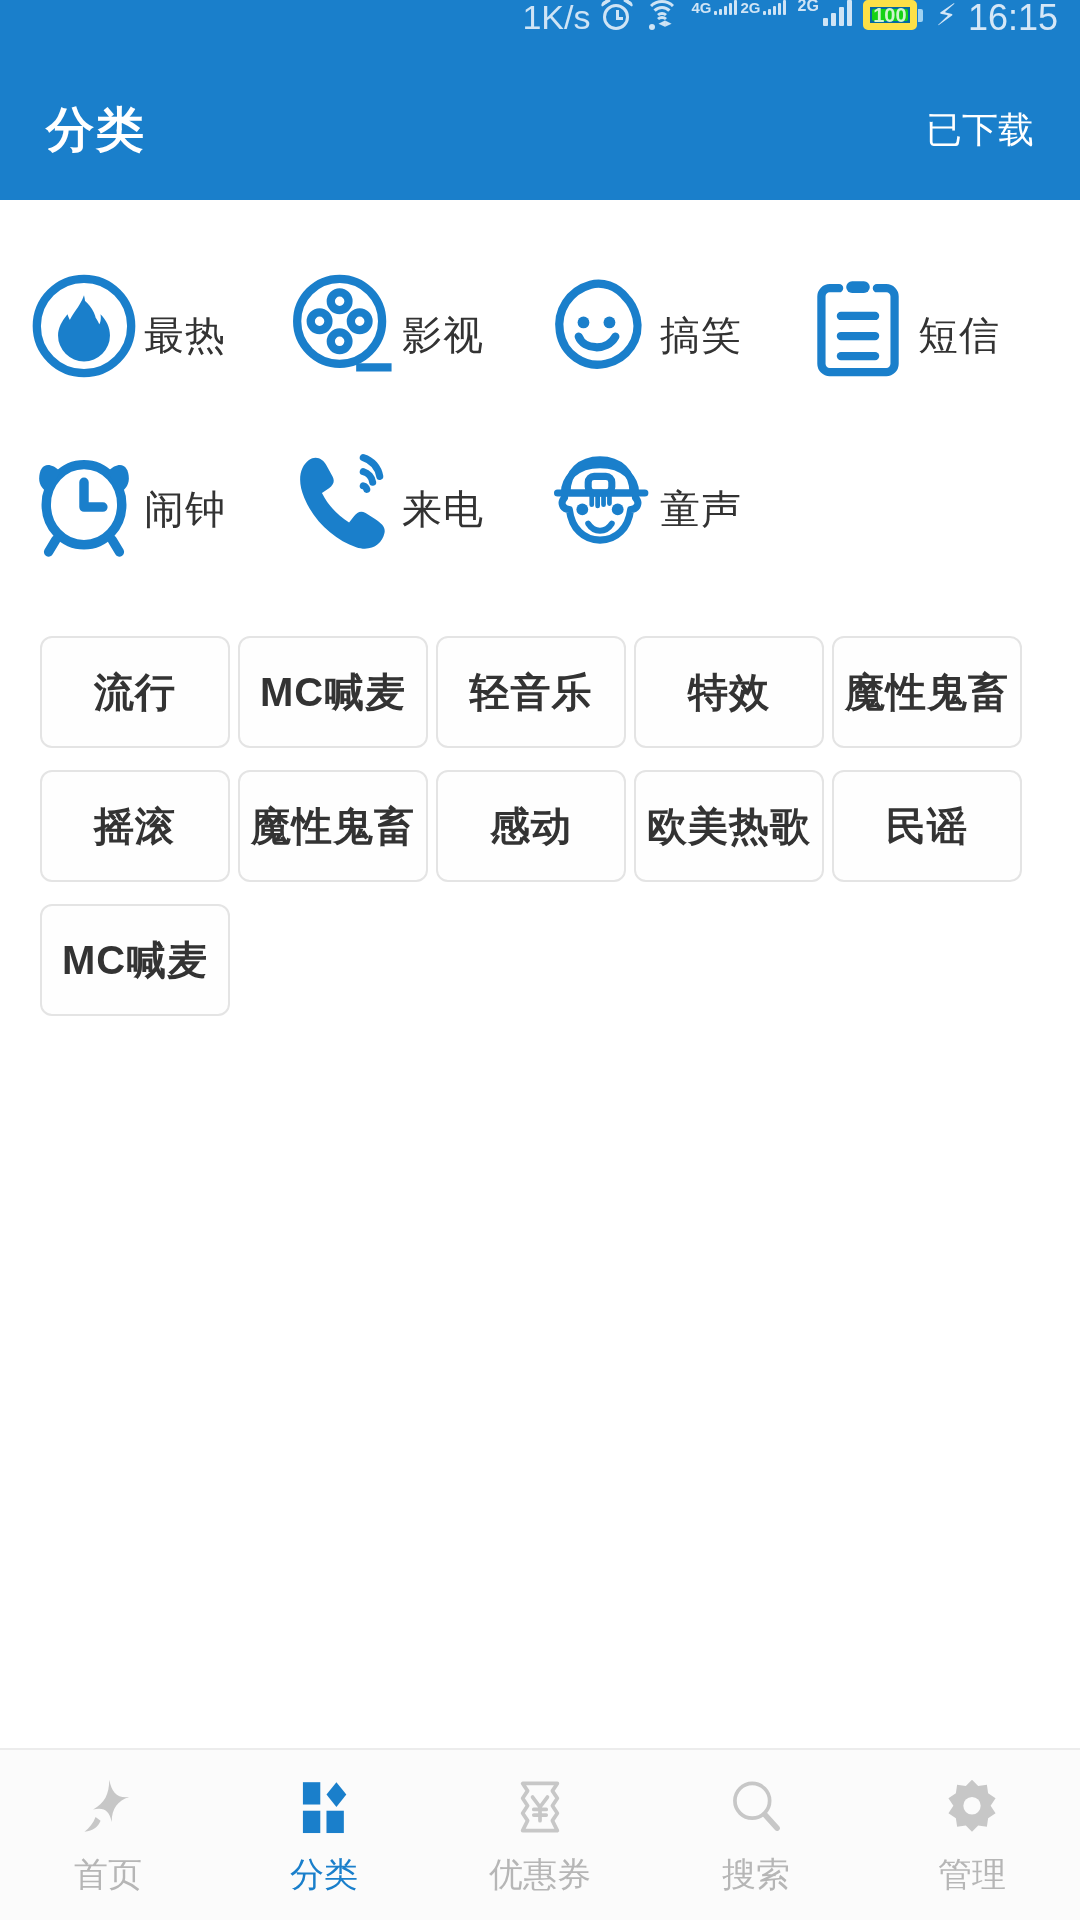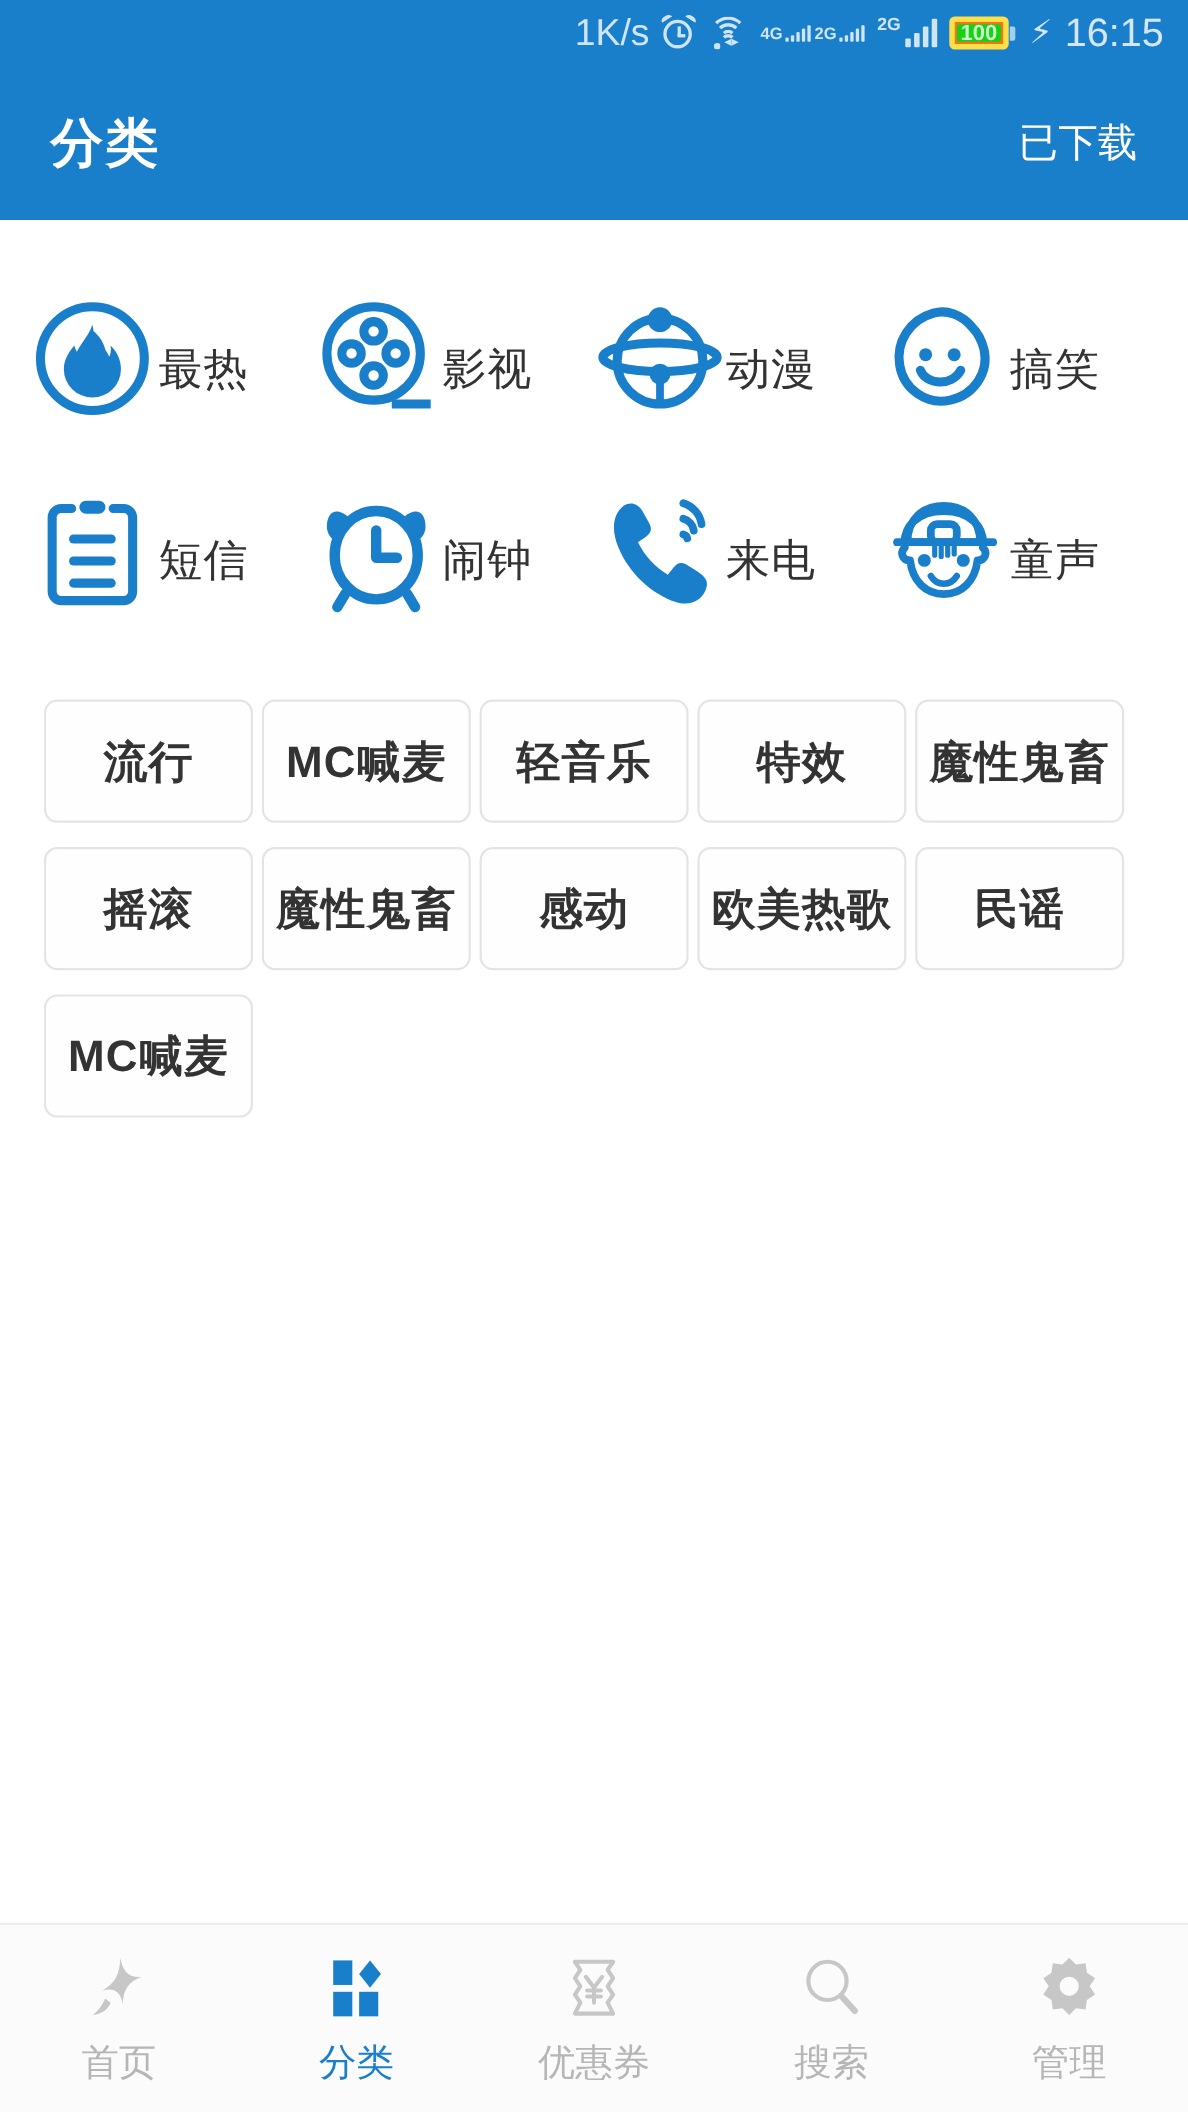--- a/index.html
+++ b/index.html
@@ -6,21 +6,21 @@
   html, body {
     width:1080px; height:1920px;
     background:#ffffff;
     font-family:"Liberation Sans","DejaVu Sans",sans-serif;
     overflow:hidden;
   }
   
   .statusbar{
     height:60px; width:100%;
     background:#1A7FCB;
-    display:flex; align-items:center; justify-content:flex-end;
+    display:flex; align-items:flex-start; justify-content:flex-end;
     padding-right:22px; gap:11px;
   }
   .sb-text{ color:#CFE4F5; font-size:34px; letter-spacing:0px; font-weight:400; line-height:1;}
   .sb-time{ color:#D5E7F7; font-size:36px; font-weight:400; line-height:1;}
   .sb-ico{ display:flex; align-items:center; }
   
   .ic-alarm{ width:32px; height:32px; position:relative;}
   .ic-alarm .ring{ position:absolute; left:2px; top:4px; width:26px; height:26px;
     border:3px solid #CFE4F5; border-radius:50%;}
   .ic-alarm .hand{ position:absolute; left:15px; top:10px; width:3px; height:9px; background:#CFE4F5;}
@@ -50,22 +50,22 @@
   .bars b:nth-child(3){height:9px;} .bars b:nth-child(4){height:12px;}
   .bars b:nth-child(5){height:15px;}
   .bars2{ display:flex; align-items:flex-end; gap:3px; height:26px;}
   .bars2 b{ width:5px; background:#CFE4F5; display:block; border-radius:1px;}
   .bars2 b:nth-child(1){height:8px;} .bars2 b:nth-child(2){height:13px;}
   .bars2 b:nth-child(3){height:19px;} .bars2 b:nth-child(4){height:26px;}
   .sig2{ display:flex; align-items:flex-end; gap:4px;}
   .sig2 .lbl2{ font-size:16px; color:#CFE4F5; font-weight:700; line-height:12px; margin-bottom:14px;}
   
   .ic-batt{ display:flex; align-items:center;}
-  .batt-body{ width:54px; height:30px; border:5px solid #fde047; border-radius:5px;
-    padding:2px; display:flex; align-items:center; justify-content:center; background:#f97316;}
+  .batt-body{ width:54px; height:30px; border:7px solid #fde047; border-radius:5px;
+    padding:2px; display:flex; align-items:center; justify-content:center; background:#0369a1;}
   .batt-fill{ width:100%; height:100%; background:#15D215; border-radius:2px;
     display:flex; align-items:center; justify-content:center;}
   .batt-pct{ font-size:20px; color:#CFF3CF; font-weight:700; line-height:1;}
   .batt-cap{ width:5px; height:13px; background:#9FD2F2; border-radius:0 2px 2px 0; margin-left:1px;}
   .ic-bolt{ color:#D5E7F7; font-size:30px; line-height:1; margin-left:2px;}
   
   .header{
     height:140px; width:100%; background:#1A7FCB;
     display:flex; align-items:center; justify-content:space-between;
     padding:0 46px;
@@ -205,32 +205,20 @@
         <circle cx="48" cy="29" r="7.5" fill="none" stroke="#1A7FCB" stroke-width="7"></circle>
         <circle cx="48" cy="63" r="7.5" fill="none" stroke="#1A7FCB" stroke-width="7"></circle>
         <circle cx="31" cy="46" r="7.5" fill="none" stroke="#1A7FCB" stroke-width="7"></circle>
         <circle cx="65" cy="46" r="7.5" fill="none" stroke="#1A7FCB" stroke-width="7"></circle>
         <line x1="62" y1="85" x2="92" y2="85" stroke="#1A7FCB" stroke-width="7" stroke-linecap="butt"></line>
       </svg>
     </span>
     <span class="cat-label">影视</span>
   </div>
 
-  <div class="cat-cell">
-    <span class="cat-ico">
-      <svg width="118" height="118" viewBox="0 0 100 100">
-        <circle cx="50" cy="52" r="33" fill="none" stroke="#1A7FCB" stroke-width="7"></circle>
-        <ellipse cx="50" cy="49" rx="44" ry="11" fill="none" stroke="#1A7FCB" stroke-width="7"></ellipse>
-        <rect x="44" y="14" width="12" height="12" rx="6" fill="none" stroke="#1A7FCB" stroke-width="7"></rect>
-        <circle cx="50" cy="62" r="8" fill="#1A7FCB"></circle>
-        <line x1="50" y1="62" x2="50" y2="85" stroke="#1A7FCB" stroke-width="6"></line>
-      </svg>
-    </span>
-    <span class="cat-label">动漫</span>
-  </div>
 
   <div class="cat-cell">
     <span class="cat-ico">
       <svg width="118" height="118" viewBox="0 0 100 100">
         <path d="M72 26 C64 16 52 12 42 15 C24 20 13 37 16 55 C19 74 37 86 55 82 C73 78 85 61 81 43 C79 35 76 30 72 26 Z" fill="none" stroke="#1A7FCB" stroke-width="7" stroke-linejoin="round"></path>
         <circle cx="36" cy="47" r="5" fill="#1A7FCB"></circle>
         <circle cx="58" cy="47" r="5" fill="#1A7FCB"></circle>
         <path d="M32 59 C36 70 56 72 63 59" fill="none" stroke="#1A7FCB" stroke-width="7" stroke-linecap="round"></path>
       </svg>
     </span>

